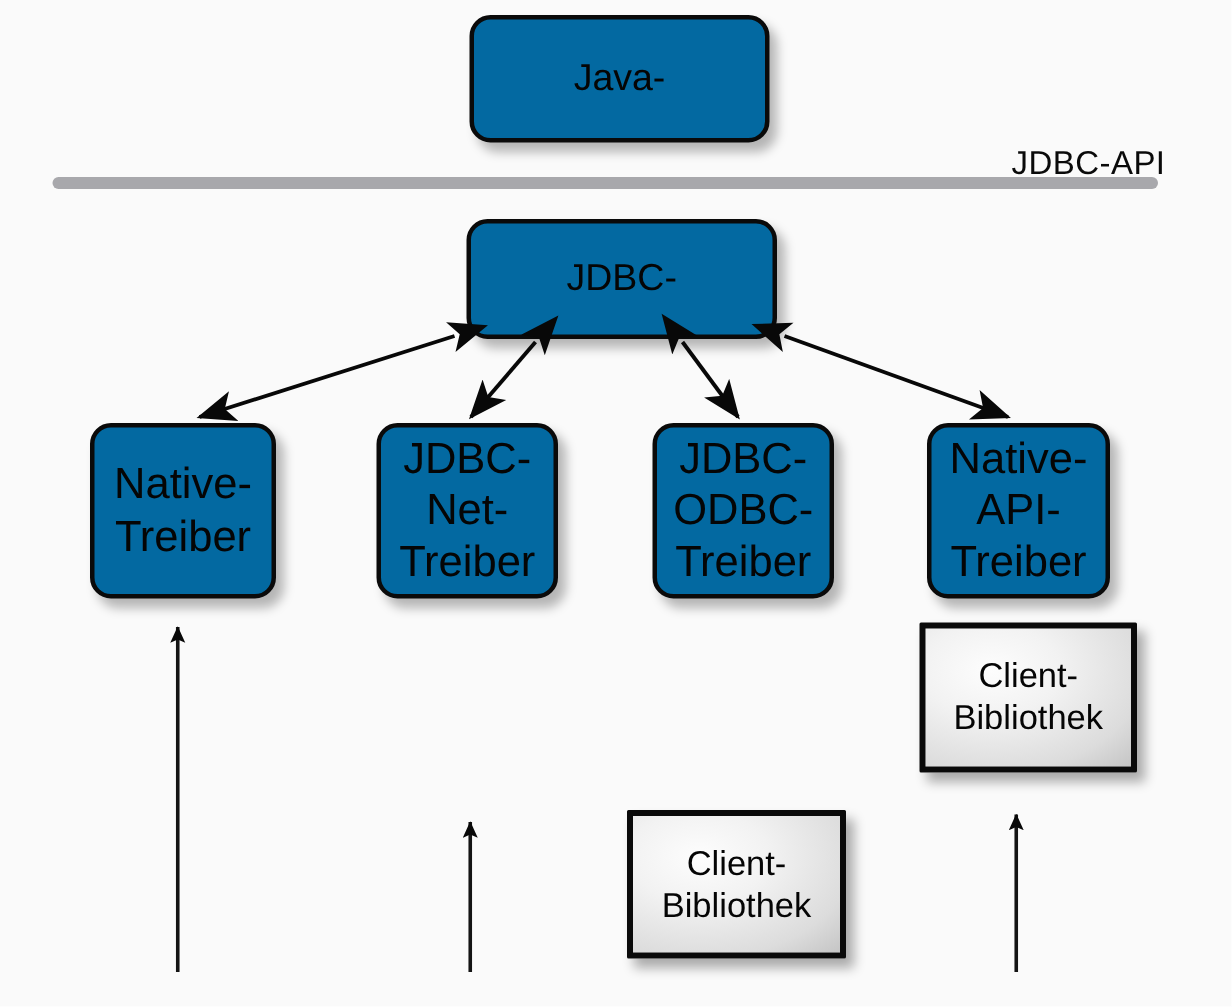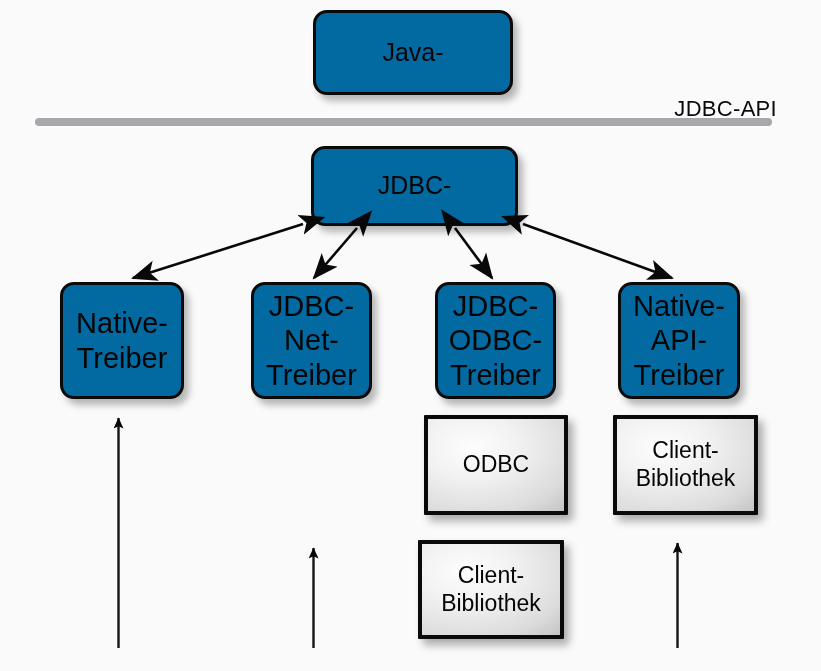--- a/index.html
+++ b/index.html
@@ -127,23 +127,20 @@
     <span class="ln">Treiber</span>
   </div>
 
   <div class="rbox fs-drv" style="left:618px; top:282px; width:122px; height:117px;">
     <span class="ln">Native-</span>
     <span class="ln">API-</span>
     <span class="ln">Treiber</span>
   </div>
 
 
-  <div class="gbox fs-grad" style="left:424px; top:415px; width:144px; height:100px;">
-    <span class="ln">ODBC</span>
-  </div>
 
   <div class="gbox fs-grad" style="left:613px; top:415px; width:145px; height:100px;">
     <span class="ln">Client-</span>
     <span class="ln">Bibliothek</span>
   </div>
 
   <div class="gbox fs-grad" style="left:418px; top:540px; width:146px; height:99px;">
     <span class="ln">Client-</span>
     <span class="ln">Bibliothek</span>
   </div>

